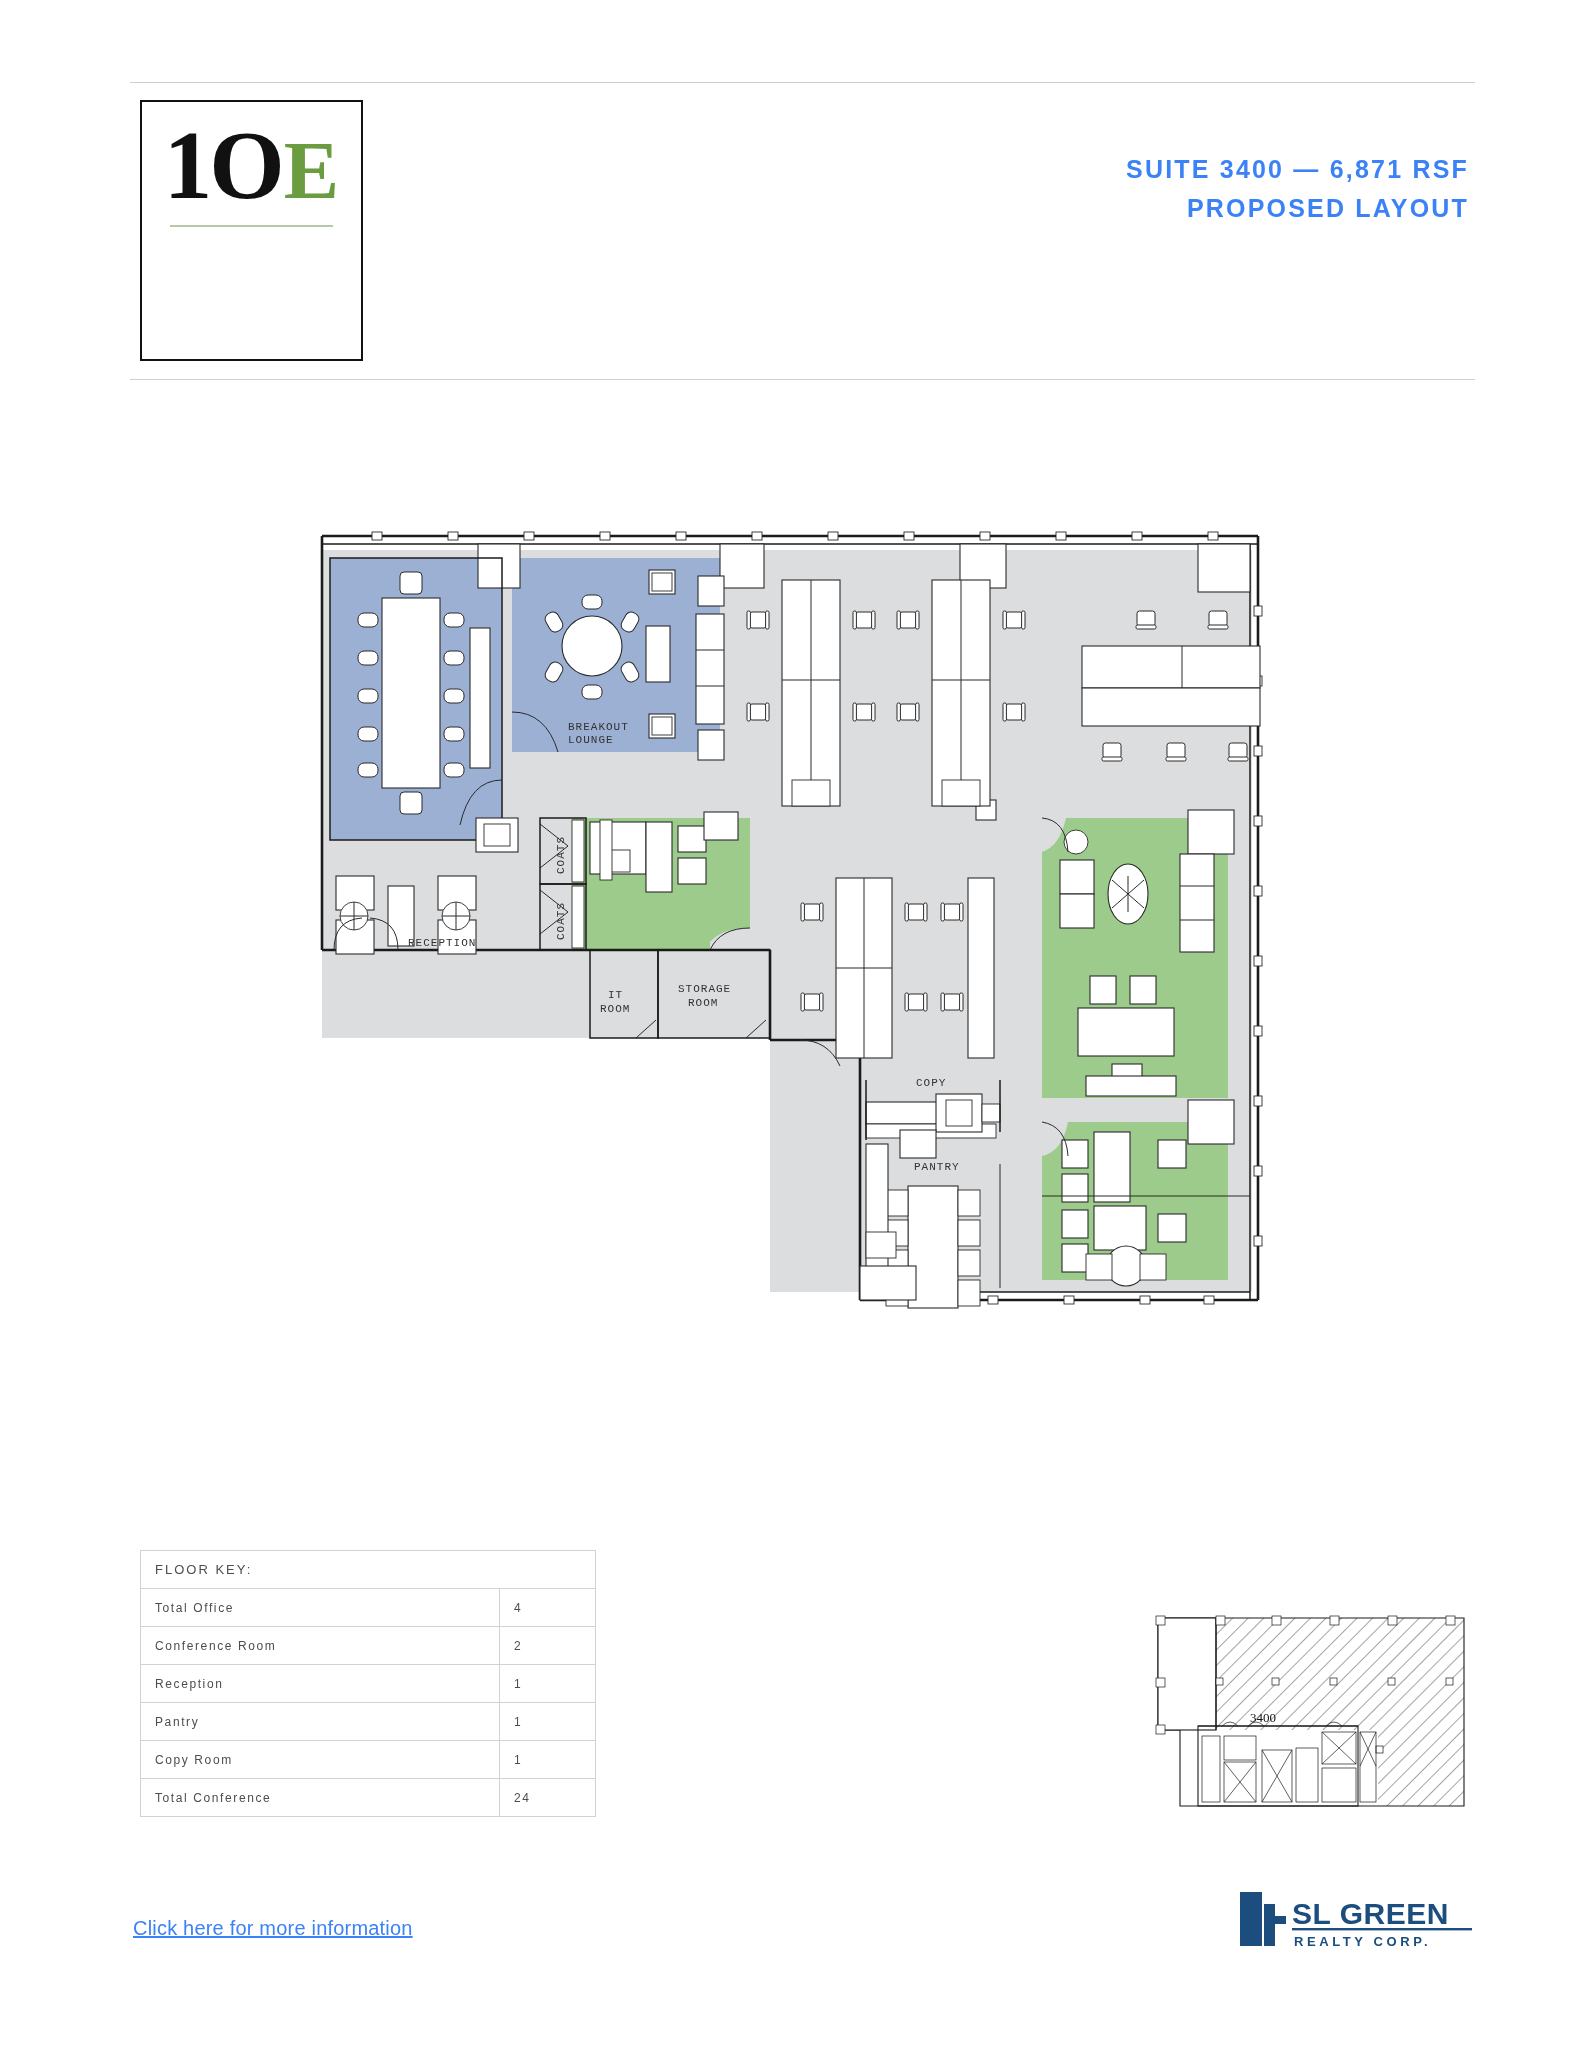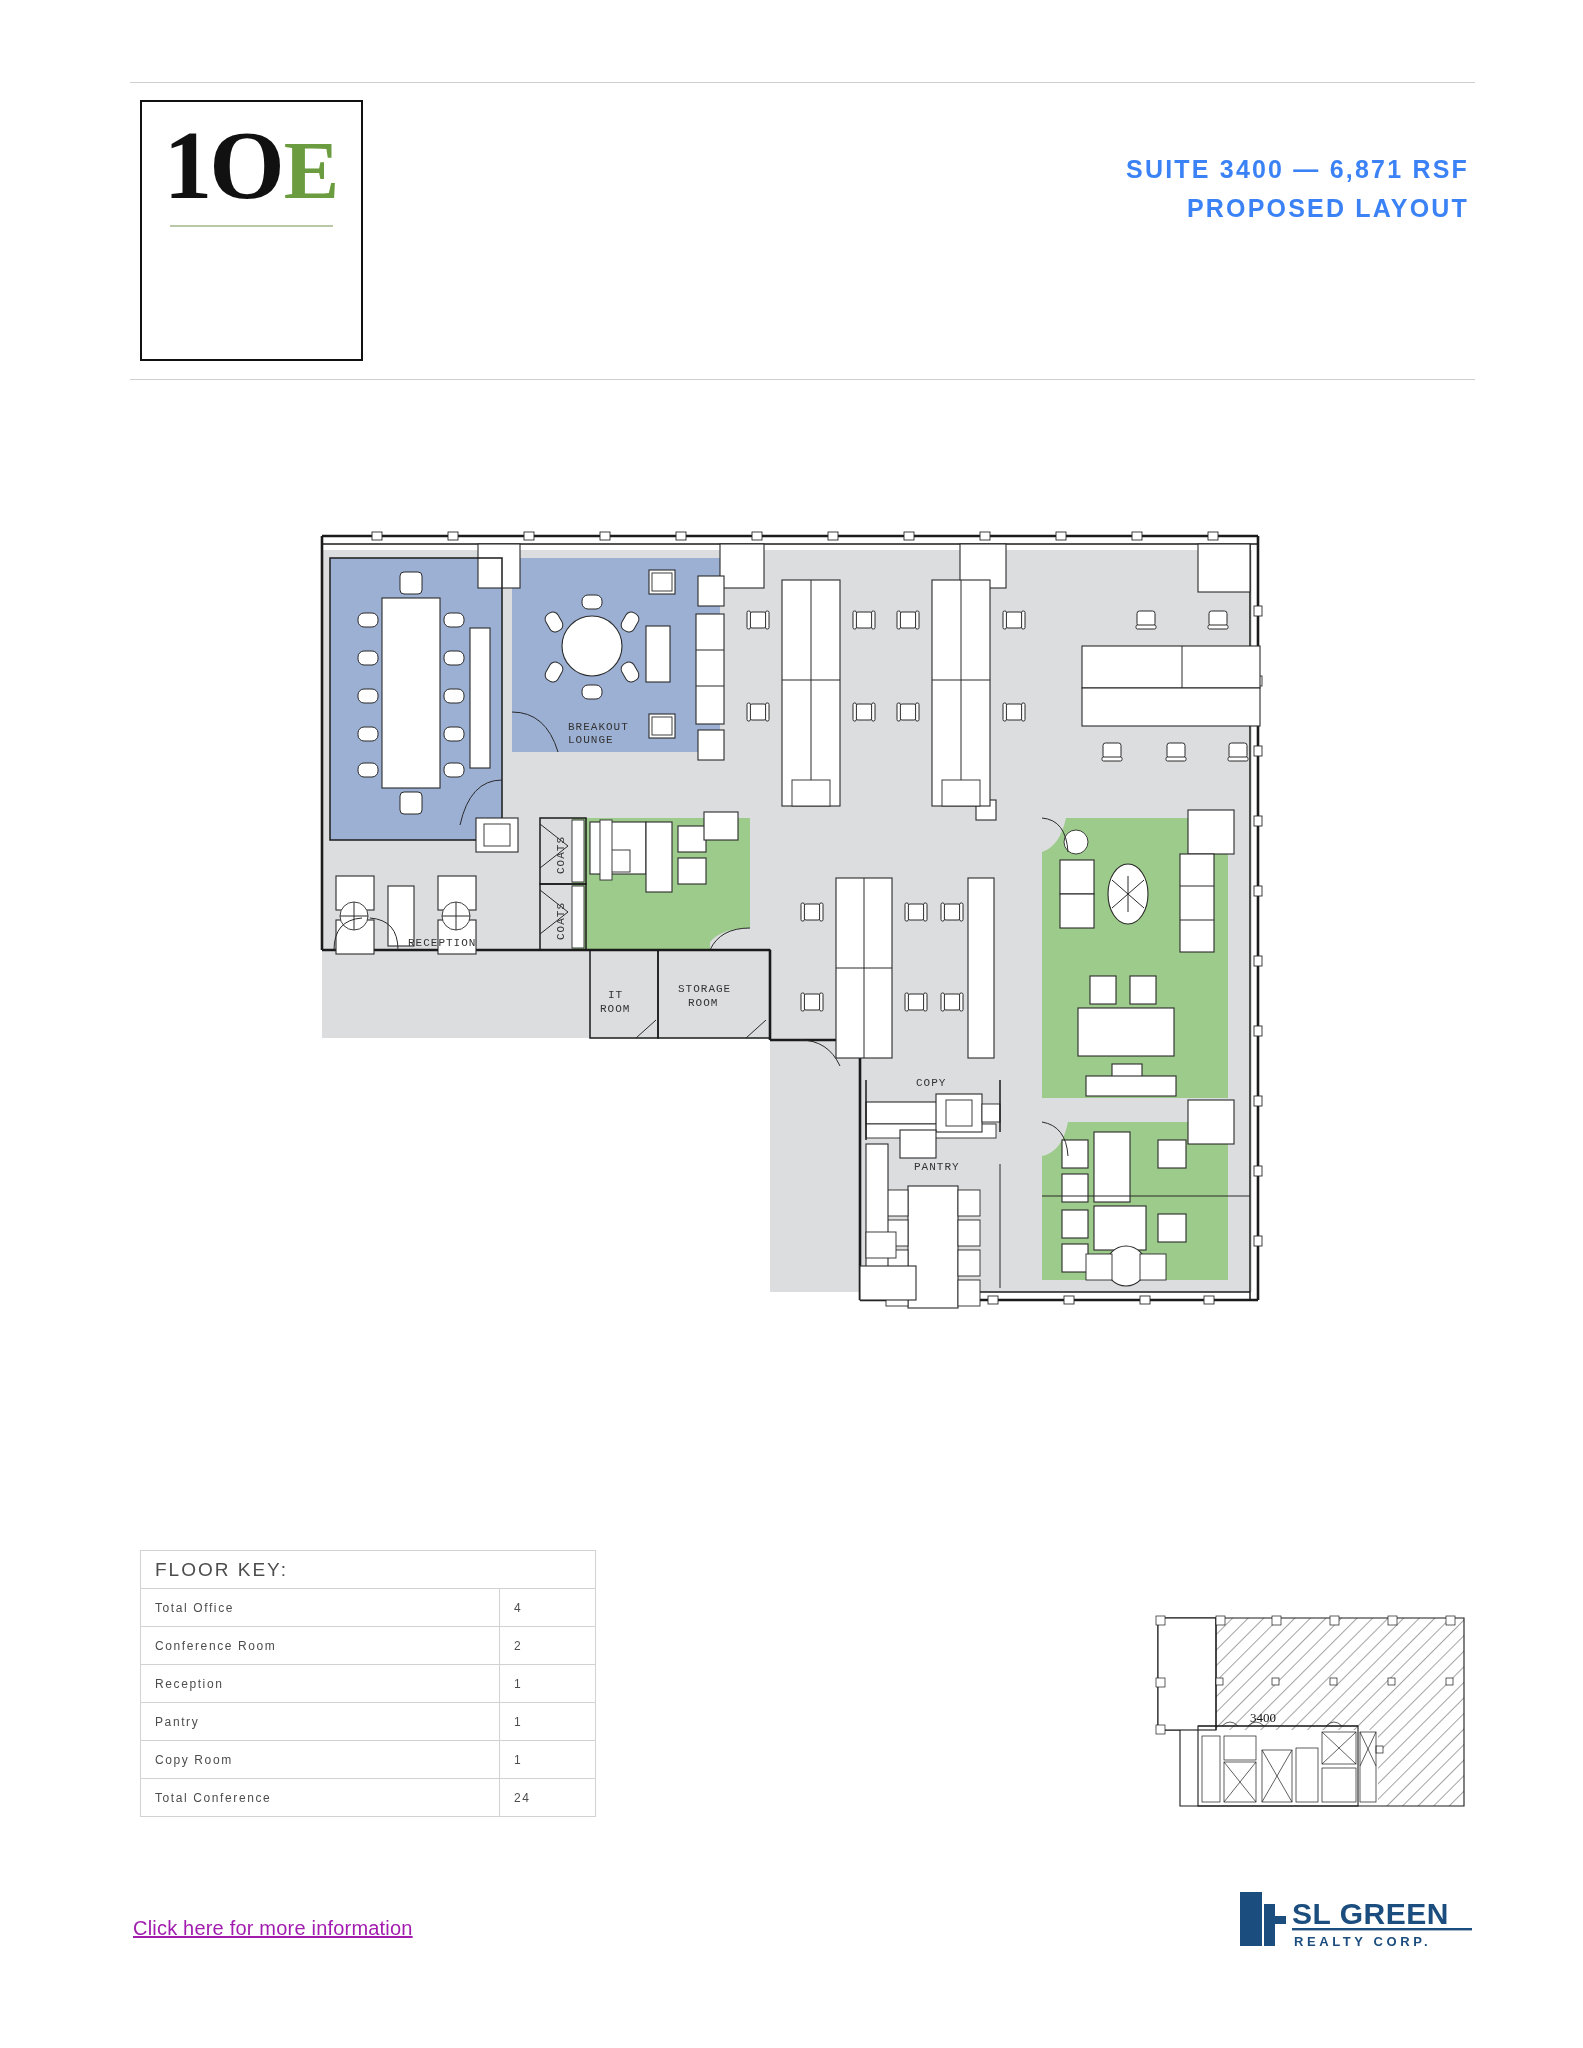--- a/index.html
+++ b/index.html
@@ -113,40 +113,40 @@
     border: 1px solid #d2d2d2;
     height: 38px;
     padding: 0 14px;
     font-size: 12px;
     letter-spacing: 1.6px;
     color: #4d4d4d;
     vertical-align: middle;
     white-space: nowrap;
   }
   #floor-key tr.header-row td {
-    font-size: 19px;
+    font-size: 13px;
     letter-spacing: 2px;
   }
   #floor-key td.value-cell {
     width: 96px;
   }
 
   
   #keyplan {
     position: absolute;
     left: 1130px; top: 1580px;
     width: 340px; height: 230px;
   }
 
   
   #more-info-link {
     position: absolute;
     left: 133px; top: 1917px;
     font-size: 20px;
-    color: #a21caf;
+    color: #3b82f6;
     text-decoration: underline;
     letter-spacing: 0.2px;
     cursor: pointer;
   }
   #slgreen-logo {
     position: absolute;
     left: 1238px; top: 1888px;
     width: 235px; height: 62px;
   }
 </style>

